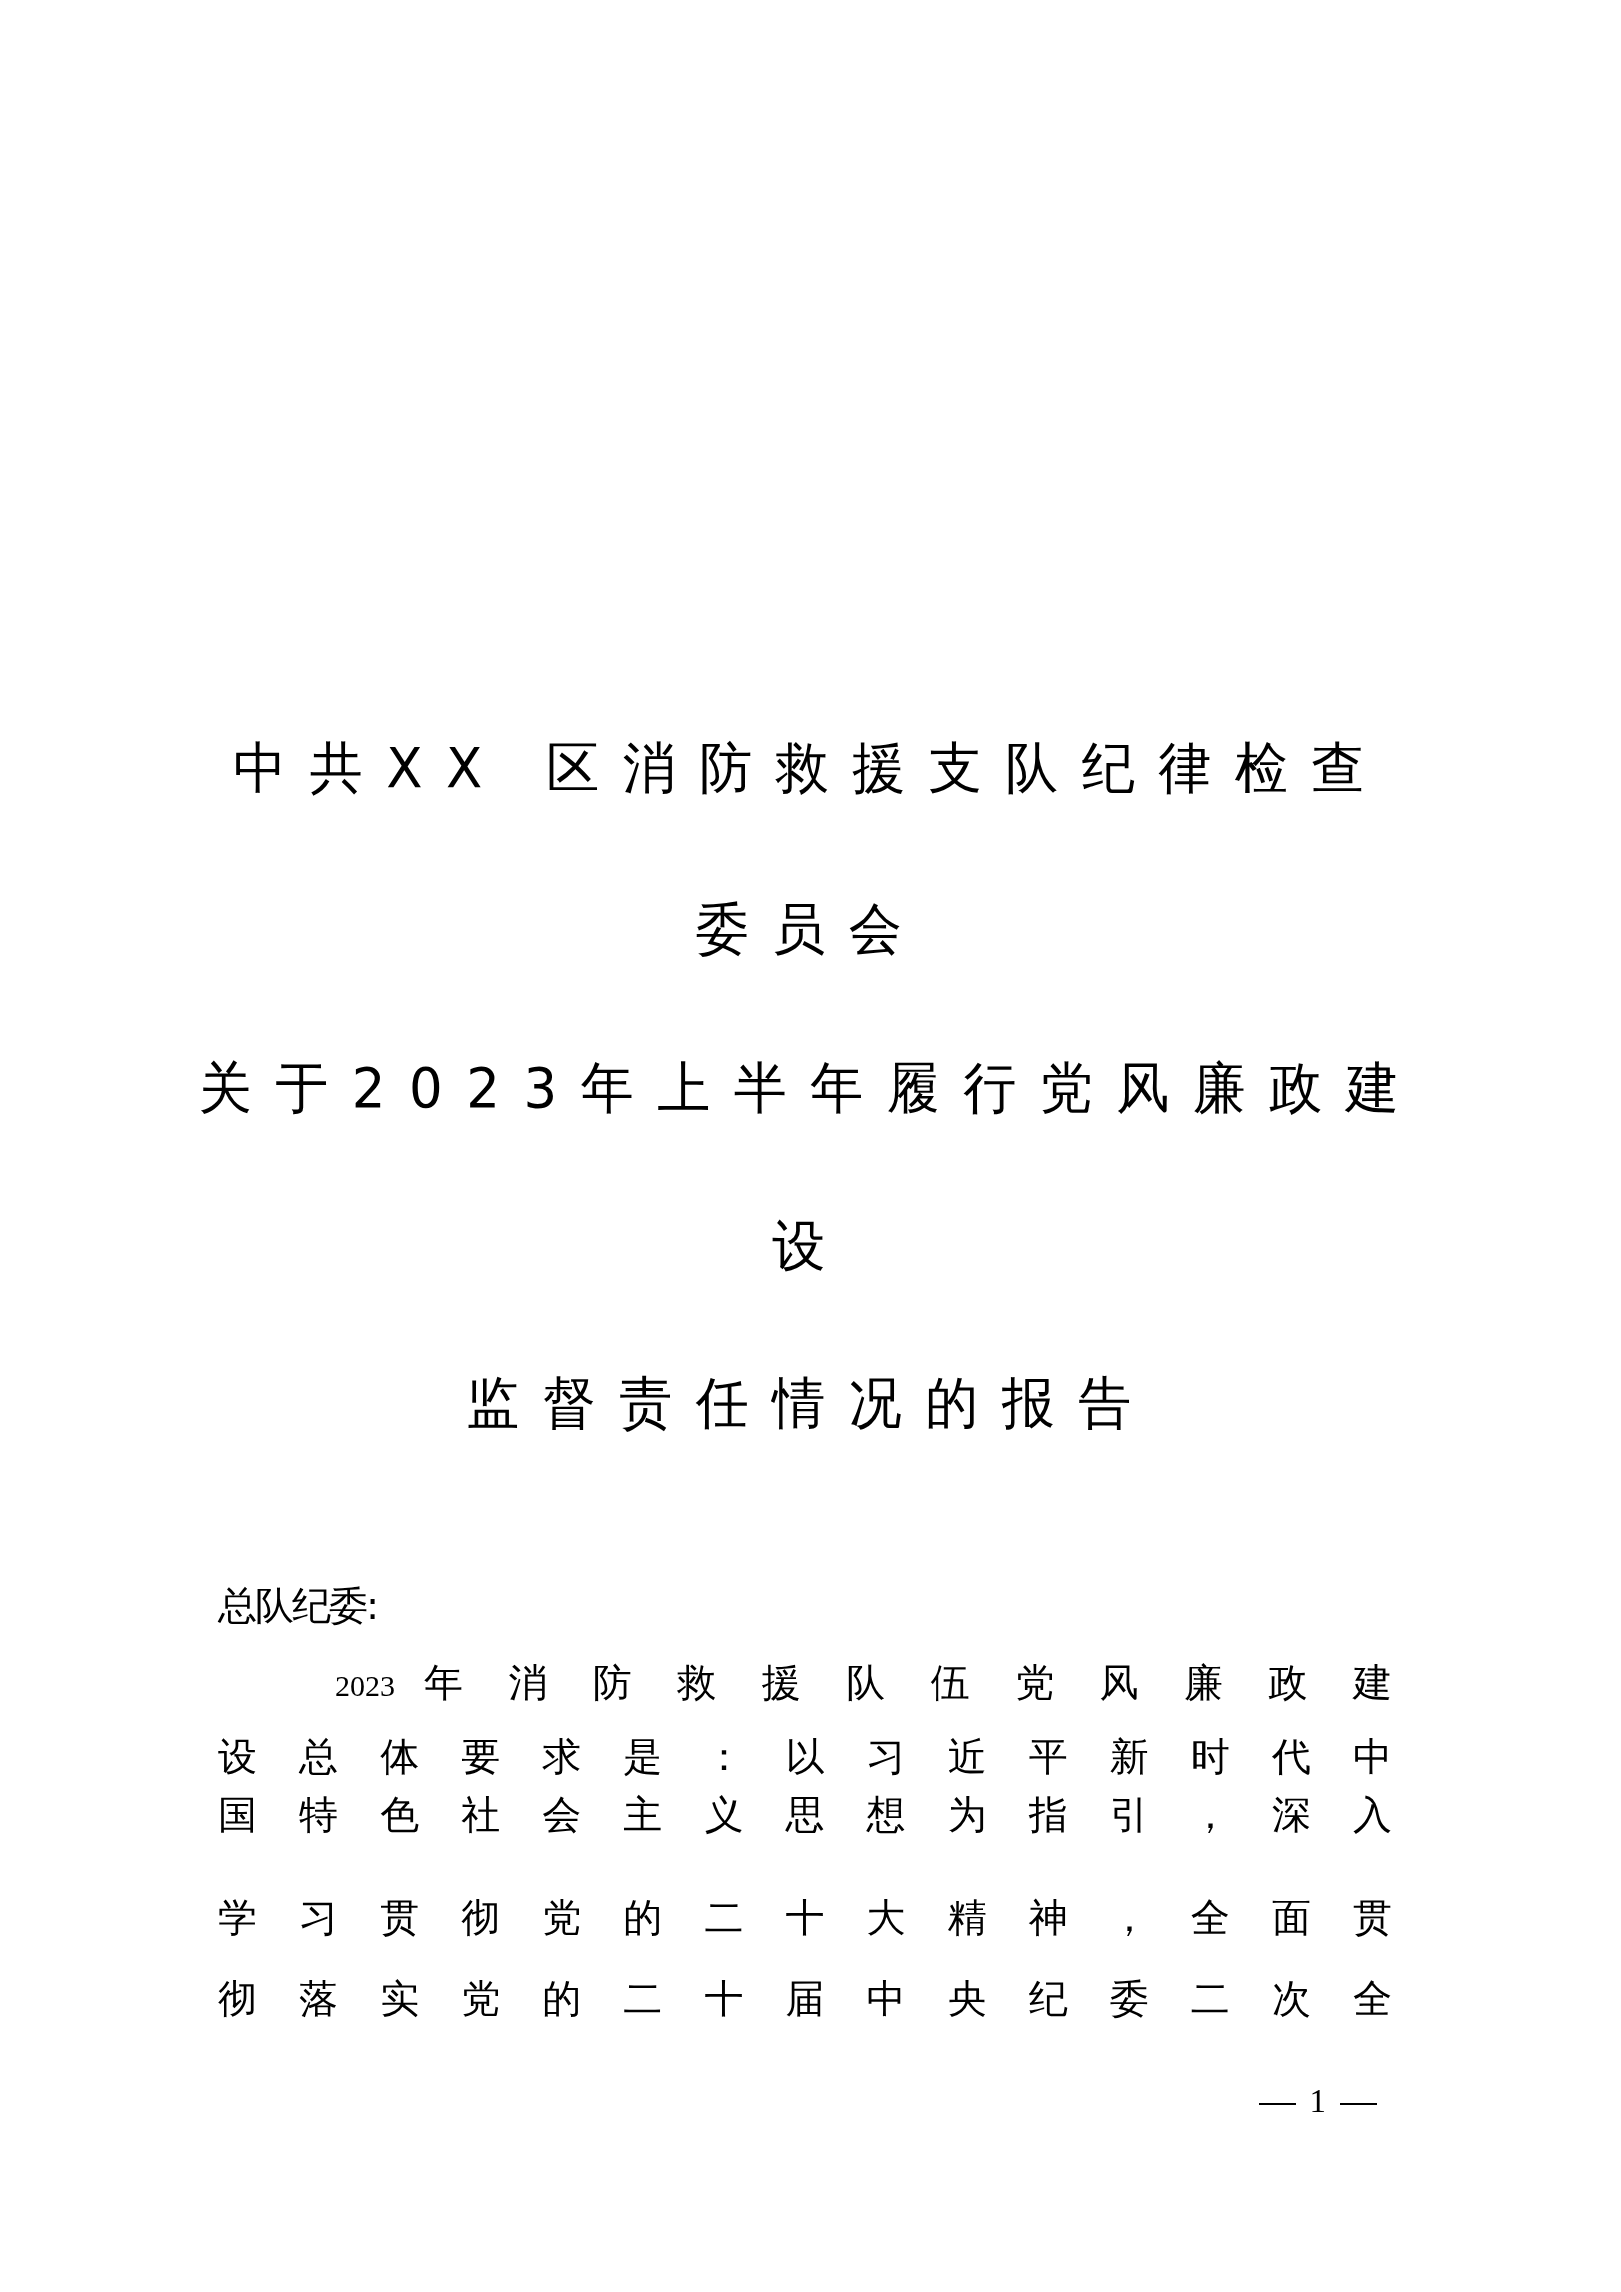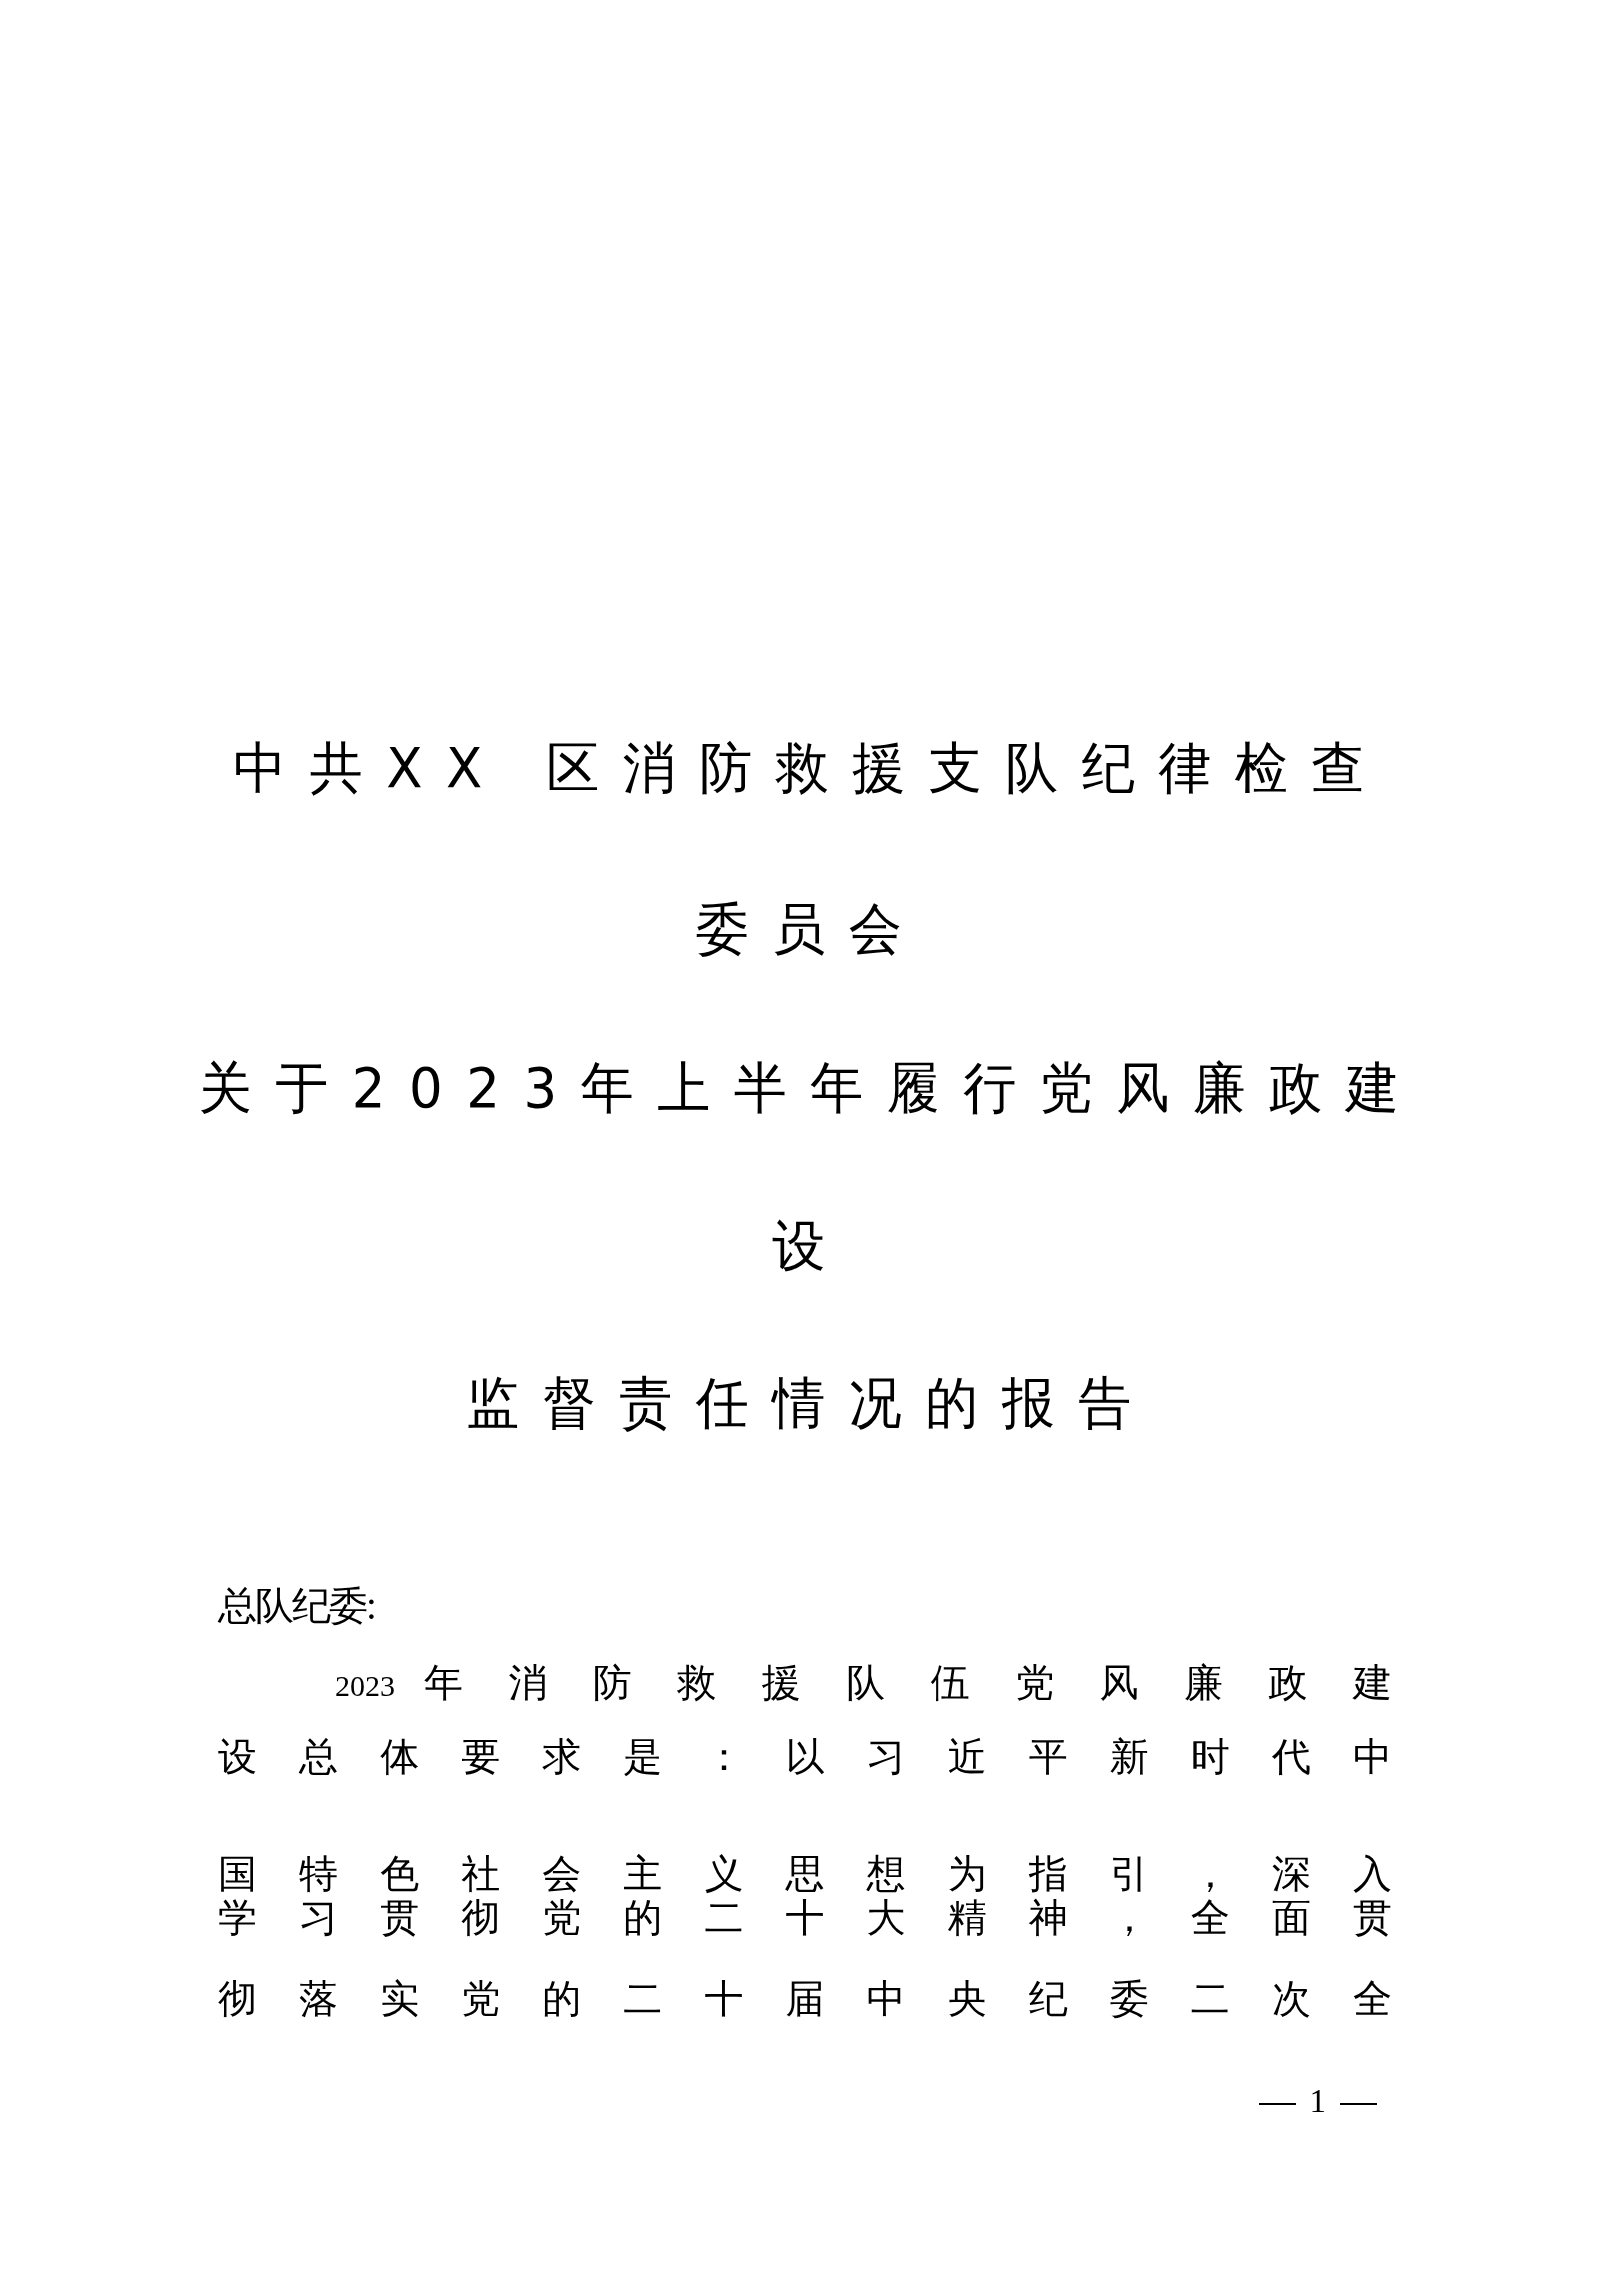--- a/index.html
+++ b/index.html
@@ -3,21 +3,21 @@
 <meta charset="utf-8">
 <style>
   html, body { margin: 0; padding: 0; background: #ffffff; }
   body { width: 1621px; height: 2293px; position: relative; overflow: hidden;
          font-family: "DejaVu Sans", sans-serif; color: #000; }
   .page { position: absolute; left: 0; top: 0; width: 1621px; height: 2293px; background: #fff; margin-top: 16px; }
   .title-line { position: absolute; left: 0; width: 1621px; text-align: center;
                 font-size: 53px; line-height: 59px; letter-spacing: 23.5px; white-space: nowrap;
                 transform: scaleY(1.05); }
   .salutation { position: absolute; left: 218px; top: 1565px; font-size: 39px; line-height: 49px;
-                letter-spacing: -2px; white-space: nowrap; font-family: Liberation Serif, serif; }
+                letter-spacing: -2px; white-space: nowrap; }
   .body-line { position: absolute; left: 218px; width: 1174px; font-size: 39px; line-height: 49px;
                text-align: justify; text-align-last: justify; white-space: nowrap; }
   .body-line.indent { left: 335px; width: 1057px; }
   .year { font-family: "Liberation Serif", serif; font-size: 30px; }
   .page-number { position: absolute; left: 1245px; top: 2066px; font-family: "Liberation Serif", serif;
                  font-size: 33px; line-height: 39px; white-space: nowrap; }
   .page-number .dash { display: inline-block; width: 37px; height: 2px; background: #000;
                        vertical-align: middle; margin: 0 13.7px; }
 </style>
 </head>
@@ -28,21 +28,21 @@
   <div class="title-line" style="top:722px;">中共XX 区消防救援支队纪律检查</div>
   <div class="title-line" style="top:883px;">委员会</div>
   <div class="title-line" style="top:1042px;">关于2023年上半年履行党风廉政建</div>
   <div class="title-line" style="top:1200px;">设</div>
   <div class="title-line" style="top:1357px;">监督责任情况的报告</div>
 
   <div class="salutation">总队纪委:</div>
 
   <div class="body-line indent" style="top:1642px;"><span class="year">2023</span> <span>年 消 防 救 援 队 伍 党 风 廉 政 建</span></div>
   <div class="body-line" style="top:1720px;font-family:Liberation Mono, monospace;">设 总 体 要 求 是 ： 以 习 近 平 新 时 代 中</div>
-  <div class="body-line" style="top:1833px;">国 特 色 社 会 主 义 思 想 为 指 引 ， 深 入</div>
+  <div class="body-line" style="top:1774px;">国 特 色 社 会 主 义 思 想 为 指 引 ， 深 入</div>
   <div class="body-line" style="top:1877px;">学 习 贯 彻 党 的 二 十 大 精 神 ， 全 面 贯</div>
   <div class="body-line" style="top:1958px;">彻 落 实 党 的 二 十 届 中 央 纪 委 二 次 全</div>
 
   <div class="page-number">
     <span class="dash"></span><span>1</span><span class="dash"></span>
   </div>
 </div>
 
 
 </body></html>

